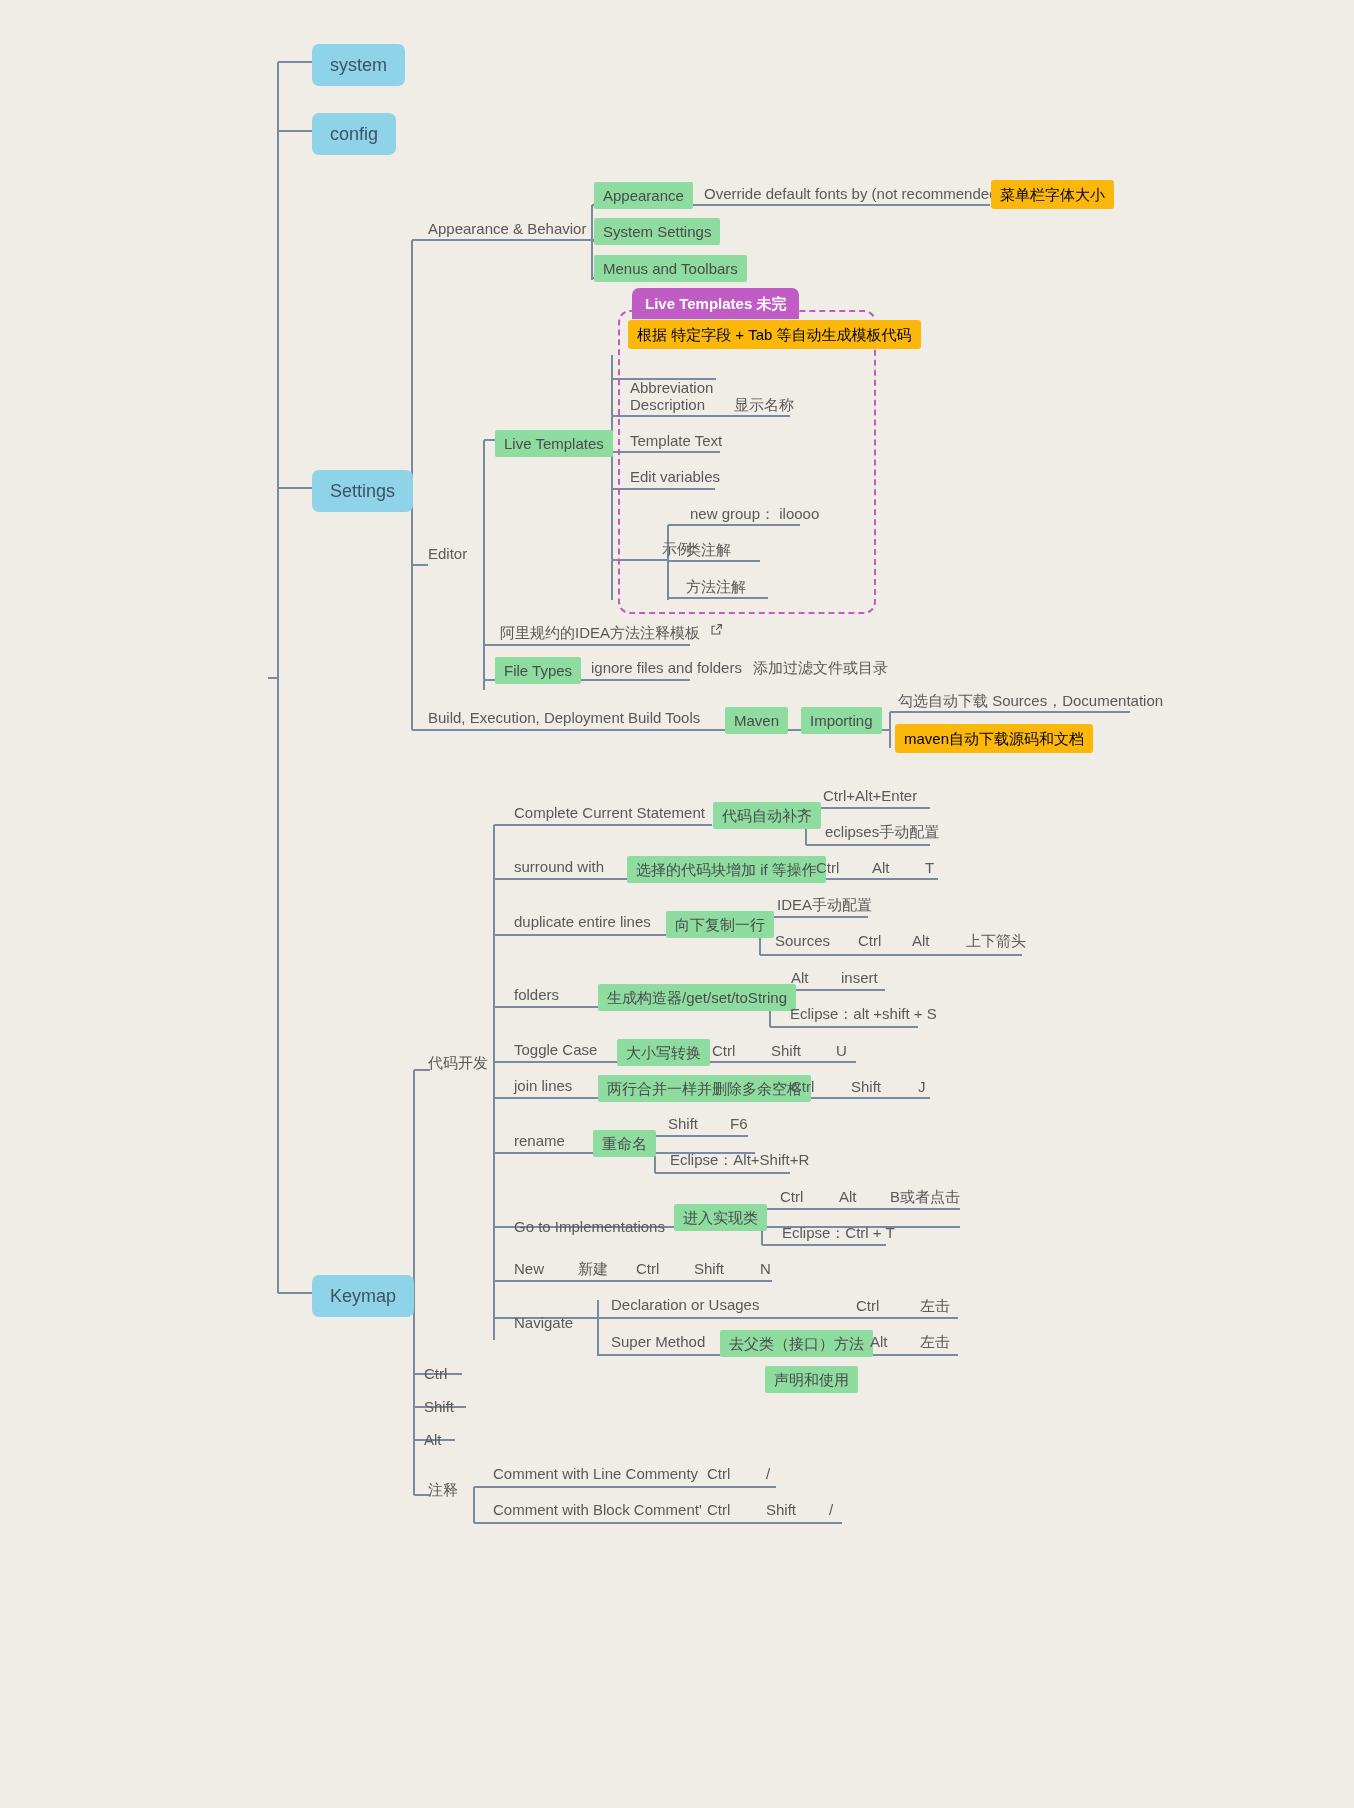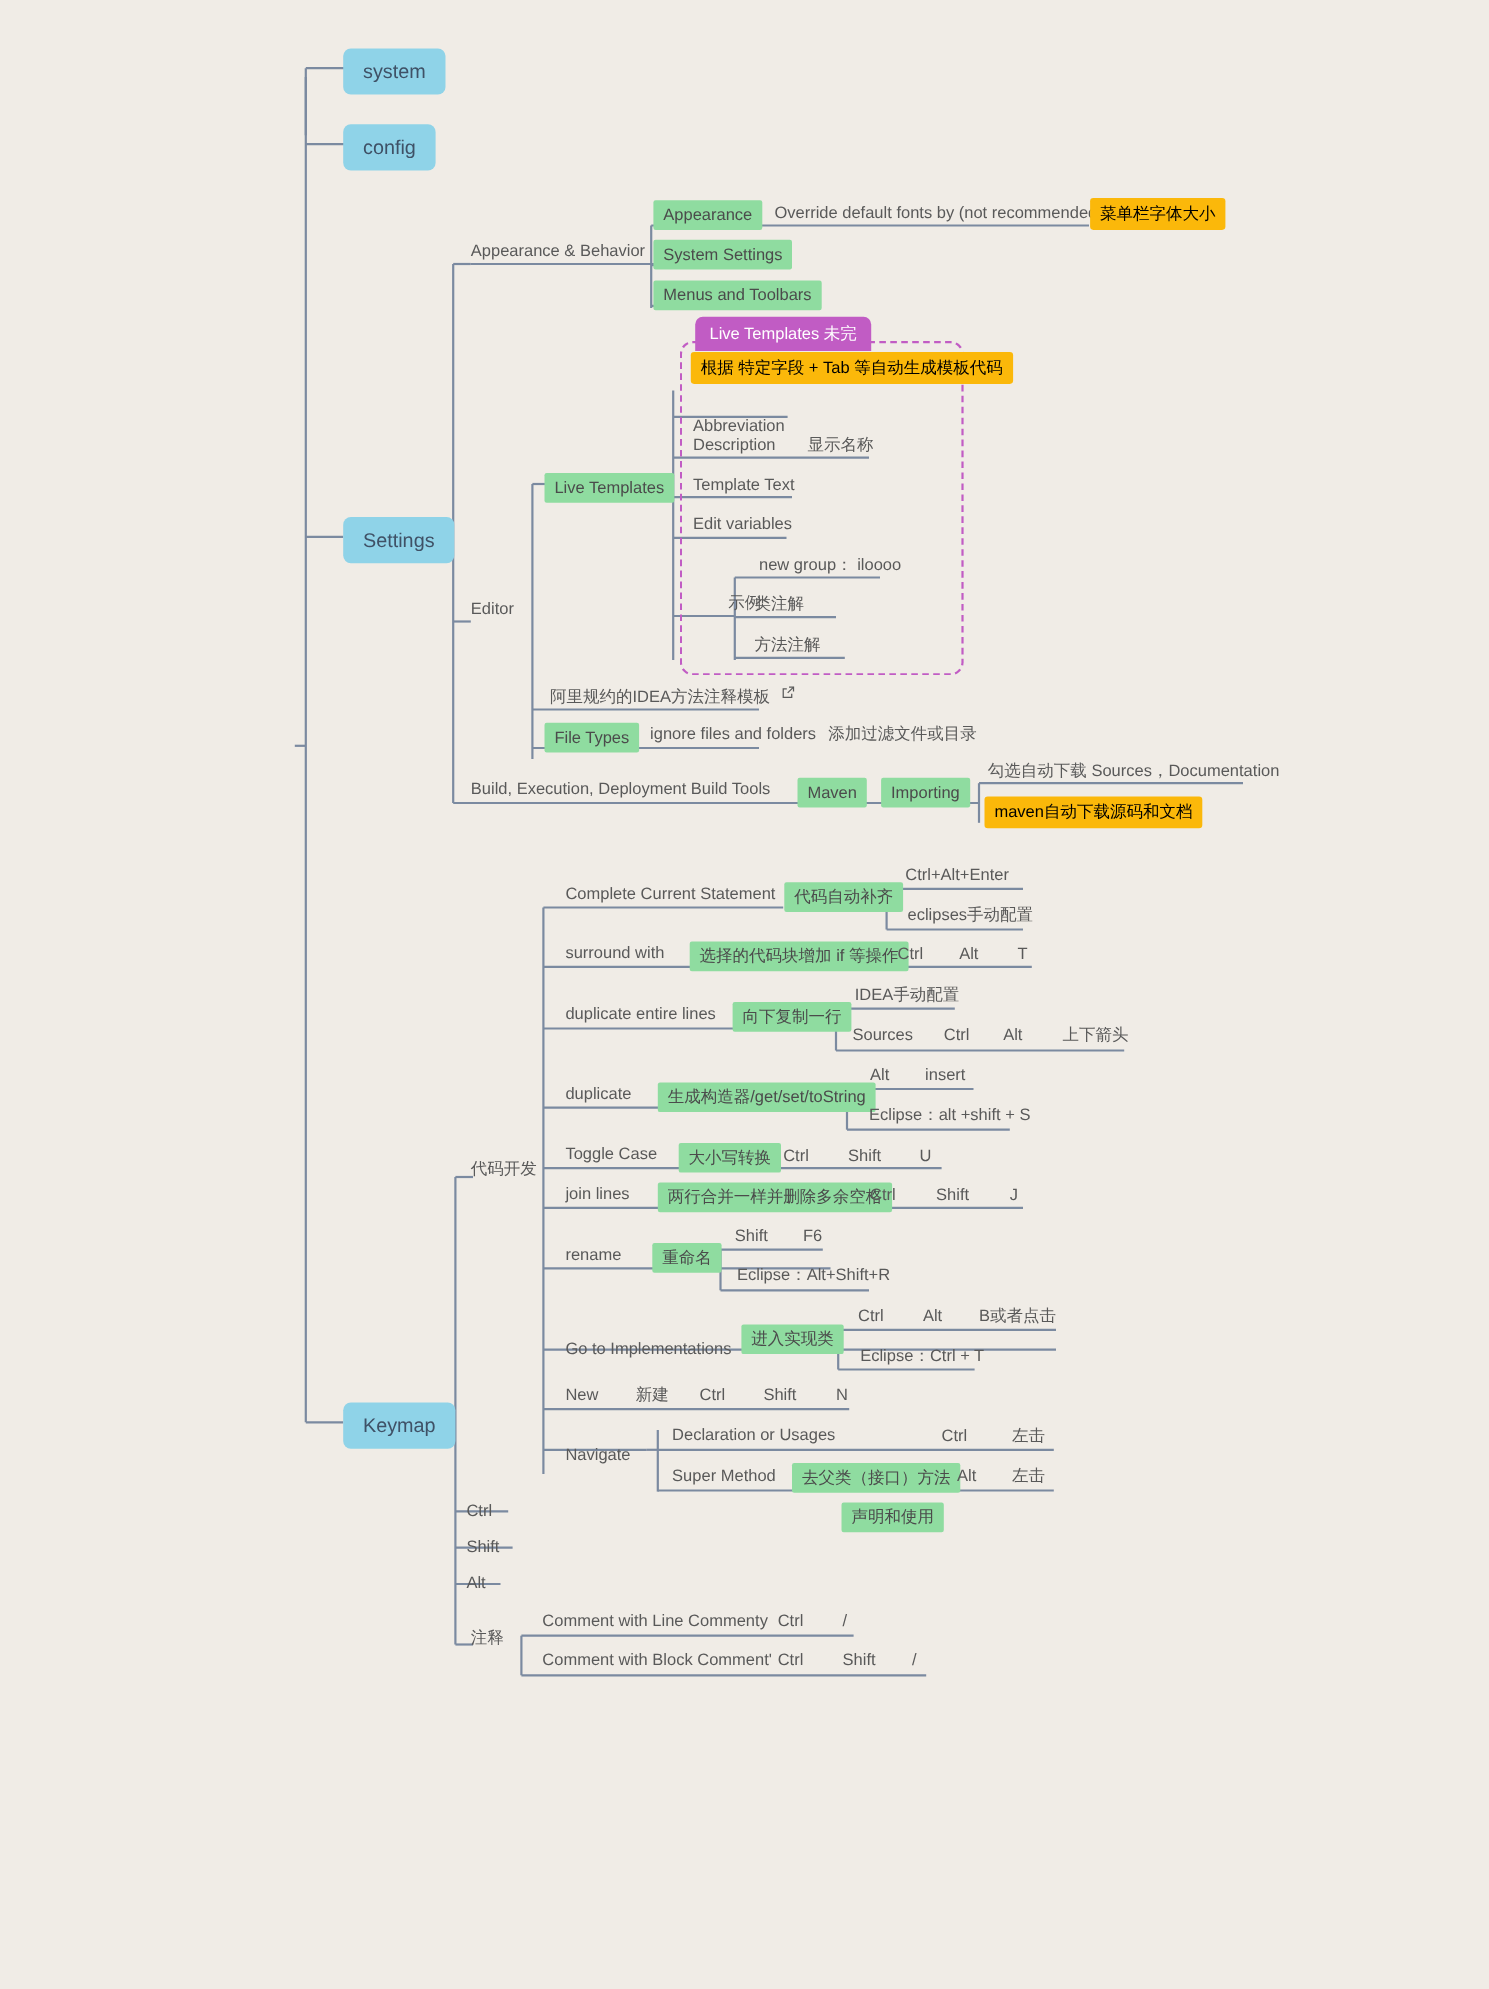--- a/index.html
+++ b/index.html
@@ -34,21 +34,21 @@
     font-size:15px;padding:6px 9px;border-radius:2px;
   }
   
   .orange{
     background:#fbb80a;color:#000000;
     font-size:15px;padding:7px 9px;border-radius:3px;
   }
   
   .purple{
     background:#c15cc4;color:#ffffff;
-    font-size:15px;font-weight:normal;
+    font-size:15px;font-weight:bold;
     padding:8px 13px;border-radius:7px 7px 0 0;
   }
   
   .plain{font-size:15px;color:#595959;}
 
   
   .dashbox{
     position:absolute;
     border:2px dashed #c15cc4;
     border-radius:12px;
@@ -229,21 +229,21 @@
   <div class="node plain" style="left:925px;top:860px;">T</div>
 
   <div class="node plain" style="left:514px;top:914px;">duplicate entire lines</div>
   <div class="node green" style="left:666px;top:911px;">向下复制一行</div>
   <div class="node plain" style="left:777px;top:897px;">IDEA手动配置</div>
   <div class="node plain" style="left:775px;top:933px;">Sources</div>
   <div class="node plain" style="left:858px;top:933px;">Ctrl</div>
   <div class="node plain" style="left:912px;top:933px;">Alt</div>
   <div class="node plain" style="left:966px;top:933px;">上下箭头</div>
 
-  <div class="node plain" style="left:514px;top:987px;">duplicate</div>
+  <div class="node plain" style="left:514px;top:987px;">folders</div>
   <div class="node green" style="left:598px;top:984px;">生成构造器/get/set/toString</div>
   <div class="node plain" style="left:791px;top:970px;">Alt</div>
   <div class="node plain" style="left:841px;top:970px;">insert</div>
   <div class="node plain" style="left:790px;top:1006px;">Eclipse：alt +shift + S</div>
 
   <div class="node plain" style="left:514px;top:1042px;">Toggle Case</div>
   <div class="node green" style="left:617px;top:1039px;">大小写转换</div>
   <div class="node plain" style="left:712px;top:1043px;">Ctrl</div>
   <div class="node plain" style="left:771px;top:1043px;">Shift</div>
   <div class="node plain" style="left:836px;top:1043px;">U</div>

